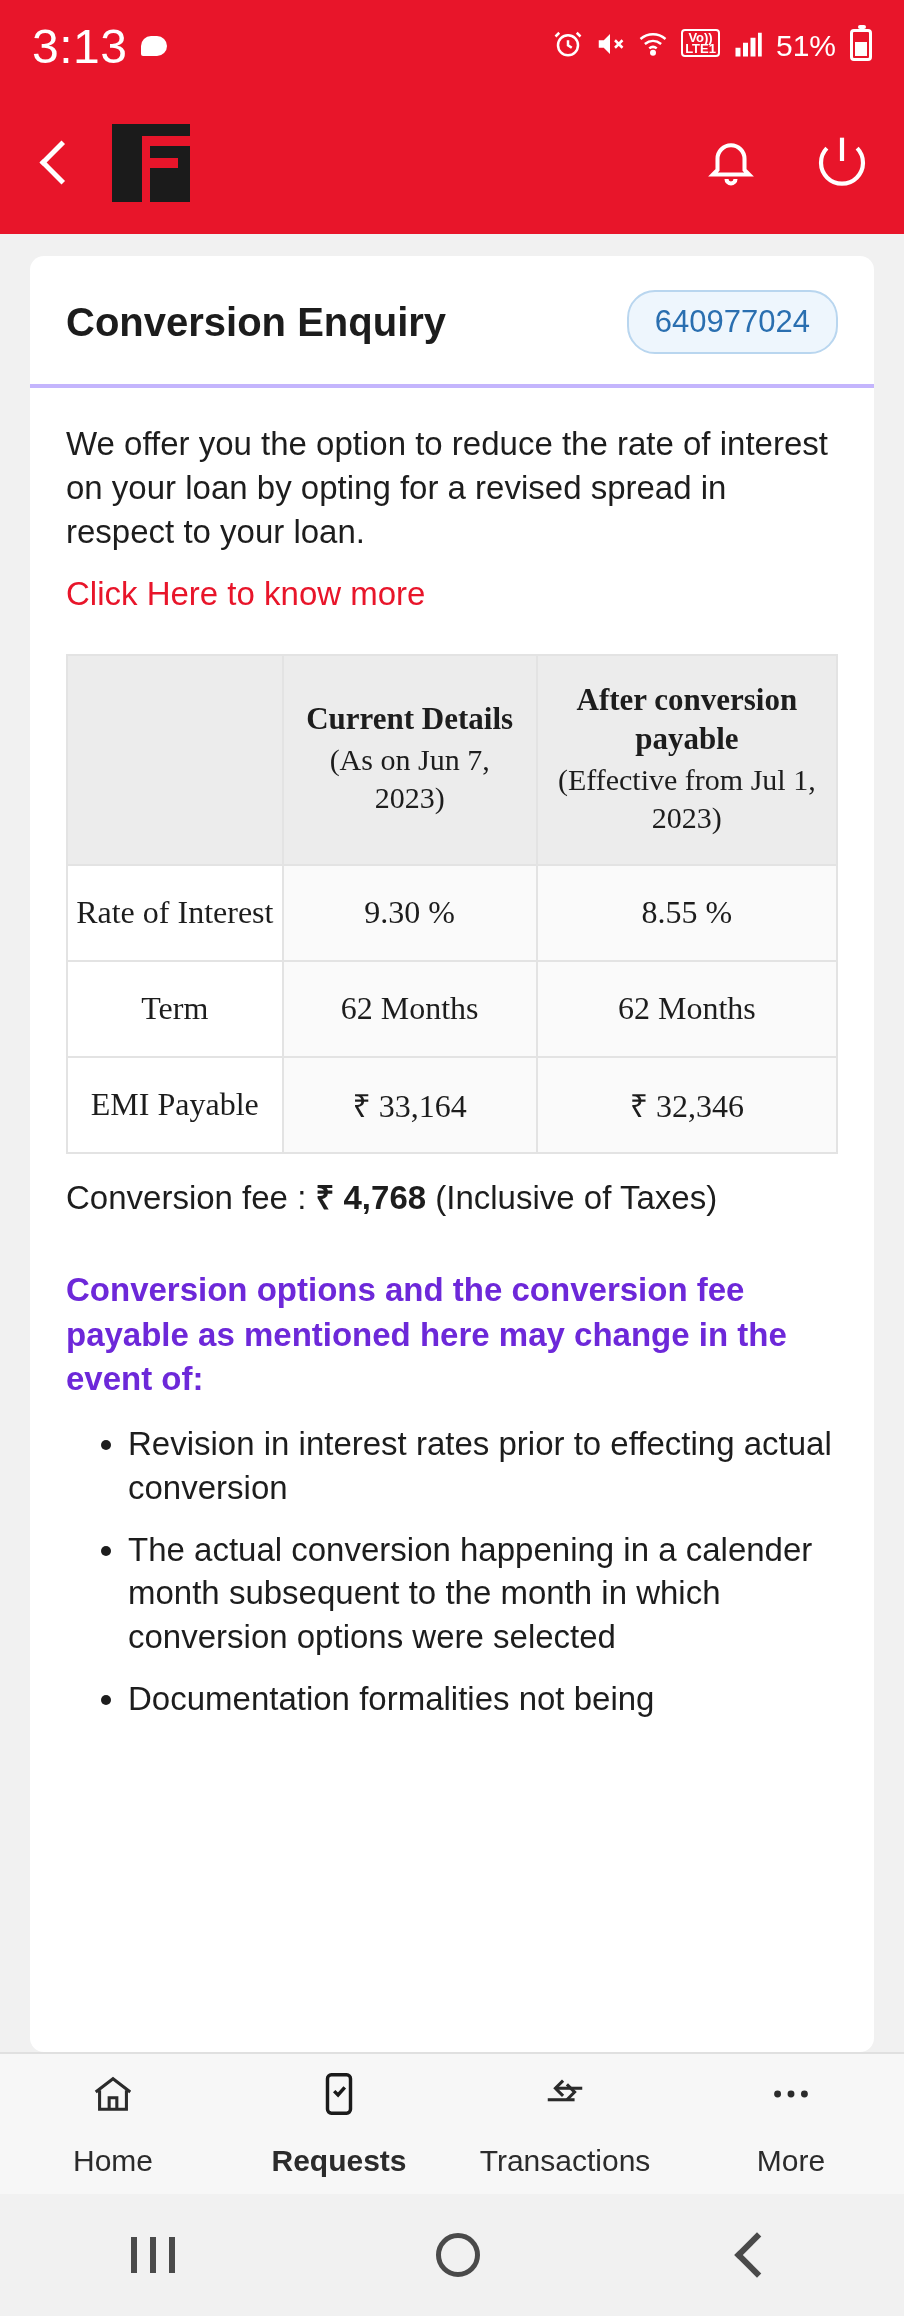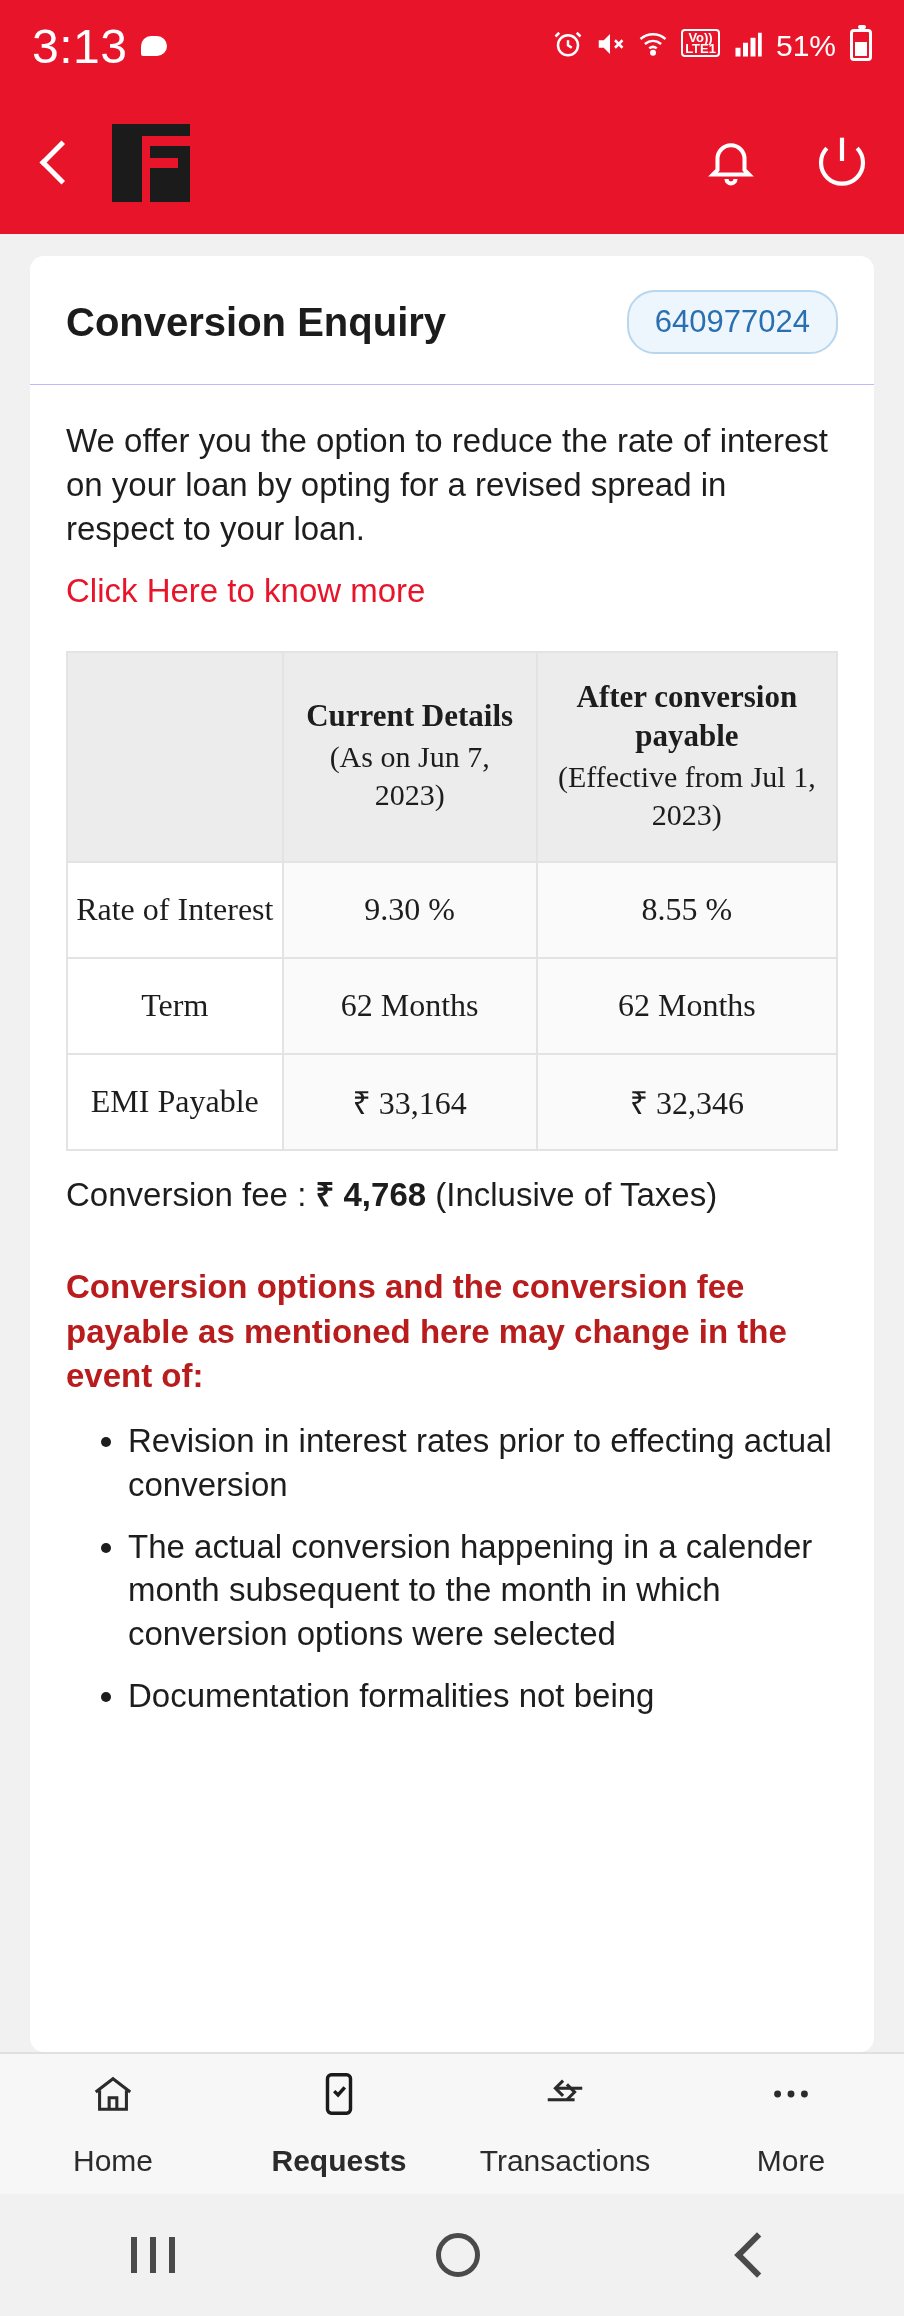--- a/index.html
+++ b/index.html
@@ -136,21 +136,21 @@
   .card {
     background: #ffffff;
     border-radius: 14px;
     height: 100%;
     overflow: hidden;
   }
   .card-header {
     display: flex;
     align-items: center;
     padding: 34px 36px 30px 36px;
-    border-bottom: 1px solid #c4b5fd;
+    border-bottom: 4px solid #c4b5fd;
   }
   .card-title {
     font-size: 40px;
     font-weight: bold;
     color: #1c1c1c;
   }
   .ref-pill {
     margin-left: auto;
     border: 2px solid #b9d6ef;
     background: #eef6fd;
@@ -223,21 +223,21 @@
     line-height: 1.35;
     color: #1d1d1d;
   }
   .fee-line b { font-weight: bold; }
 
   .change-head {
     margin-top: 48px;
     font-size: 33px;
     font-weight: bold;
     line-height: 1.35;
-    color: #b91c1c;
+    color: #6d28d9;
   }
   ul.bullets {
     margin-top: 20px;
     padding-left: 62px;
   }
   ul.bullets li {
     font-size: 33px;
     line-height: 1.33;
     color: #1d1d1d;
     margin-top: 18px;

